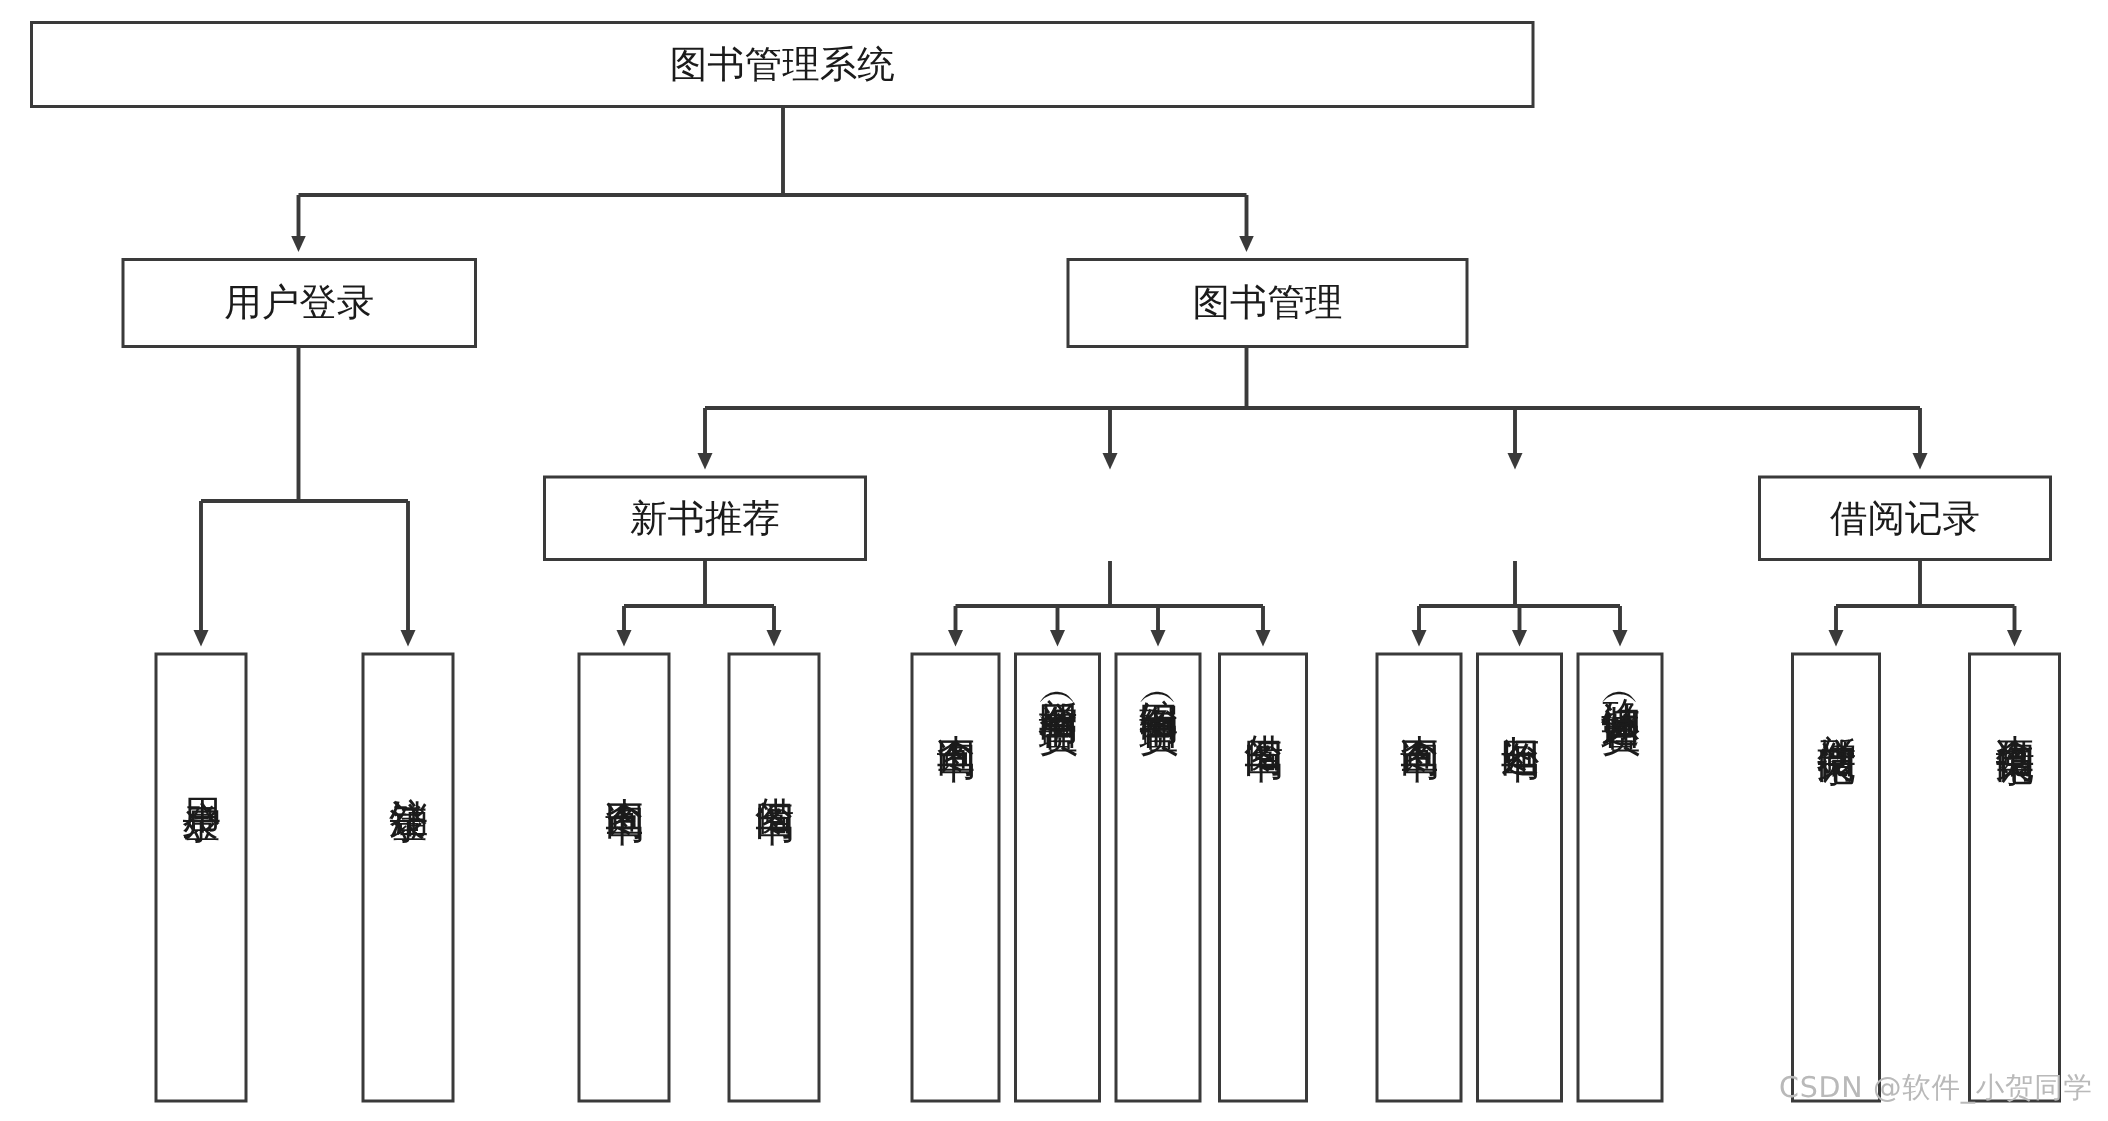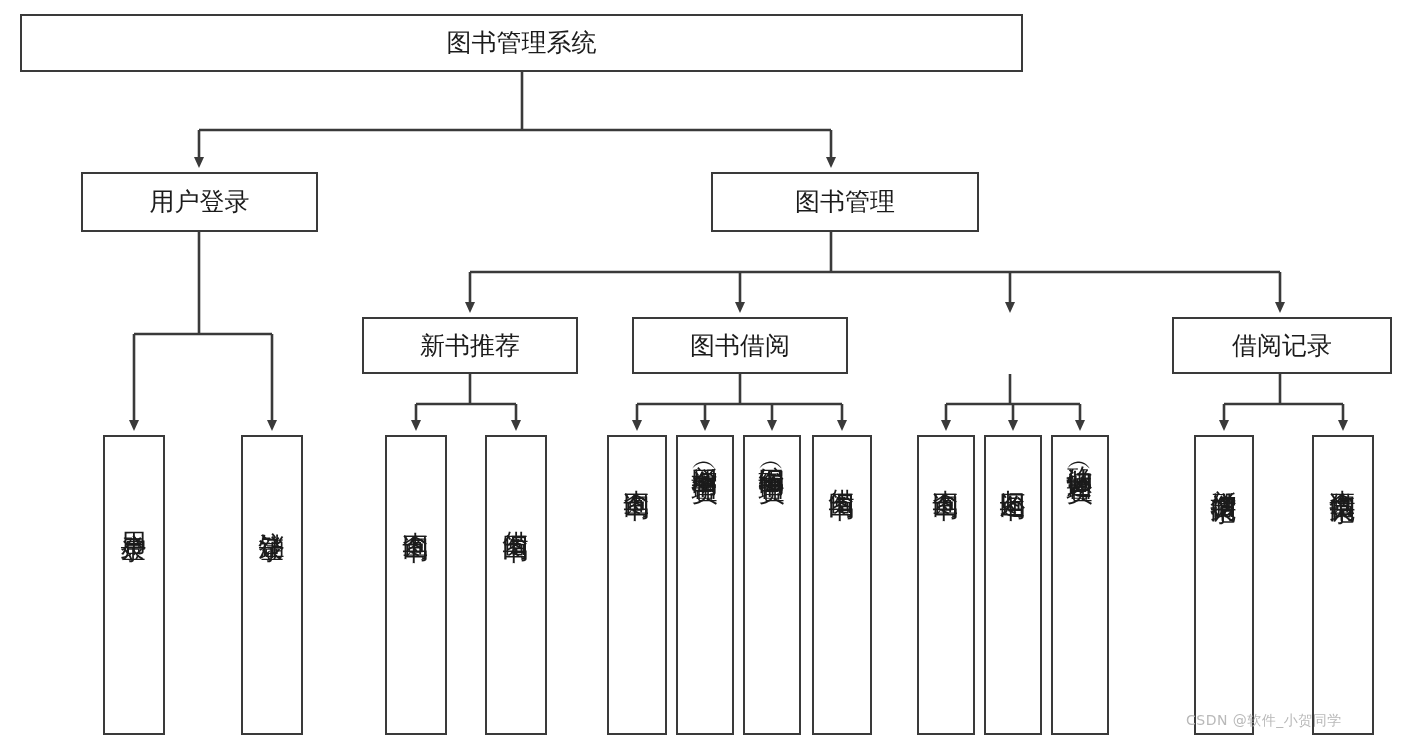--- a/index.html
+++ b/index.html
@@ -65,21 +65,21 @@
   .node.vert.mid .label {
     margin-top: 26px;
   }
   .node.vert.tall .label {
     margin-top: 2px;
   }
   .watermark {
     position: absolute;
     left: 1186px;
     top: 712px;
-    font-size: 14px;
+    font-size: 19px;
     color: #b9b9b9;
     white-space: nowrap;
     letter-spacing: 0.5px;
   }
 </style>
 </head>
 <body>
 
 <div id="diagram-root">
 
@@ -140,24 +140,21 @@
   <div class="node horiz" style="left:81px; top:172px; width:237px; height:60px;">
     <span class="label">用户登录</span>
   </div>
   <div class="node horiz" style="left:711px; top:172px; width:268px; height:60px;">
     <span class="label">图书管理</span>
   </div>
 
   <div class="node horiz" style="left:362px; top:317px; width:216px; height:57px;">
     <span class="label">新书推荐</span>
   </div>
-  <div class="node horiz" style="left:632px; top:317px; width:216px; height:57px;">
-    <span class="label">图书借阅</span>
-  </div>
-  <div class="node horiz" style="left:1172px; top:317px; width:220px; height:57px;">
+  <div class="node horiz" style="left:1172px; top:317px; width:196px; height:57px;">
     <span class="label">借阅记录</span>
   </div>
 
   <div class="node vert short" style="left:103px; top:435px; width:62px; height:300px;">
     <span class="label">用户登录</span>
   </div>
   <div class="node vert short" style="left:241px; top:435px; width:62px; height:300px;">
     <span class="label">注销登录</span>
   </div>
 

